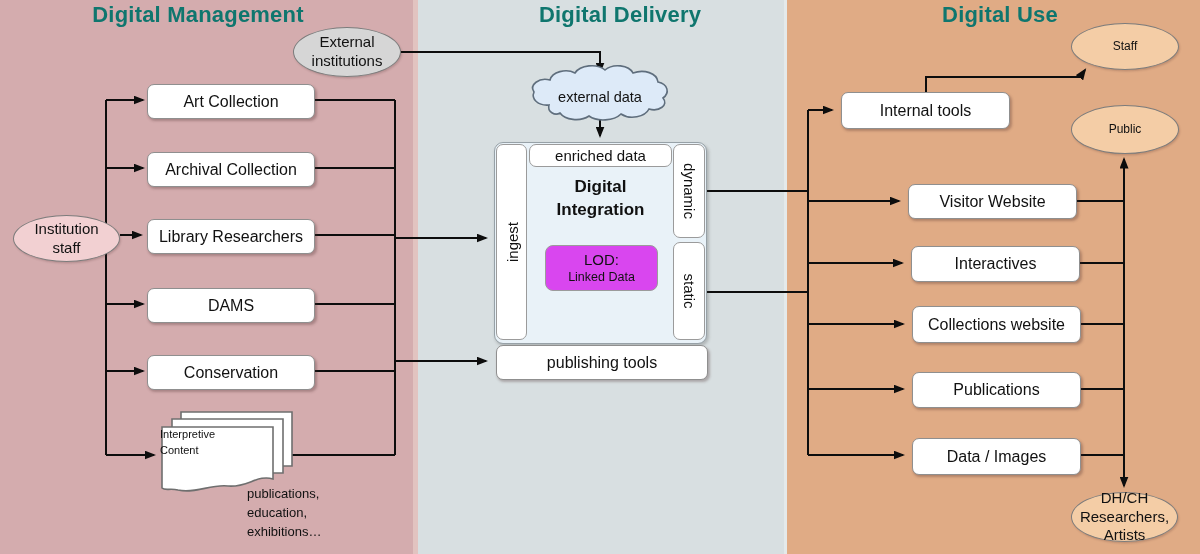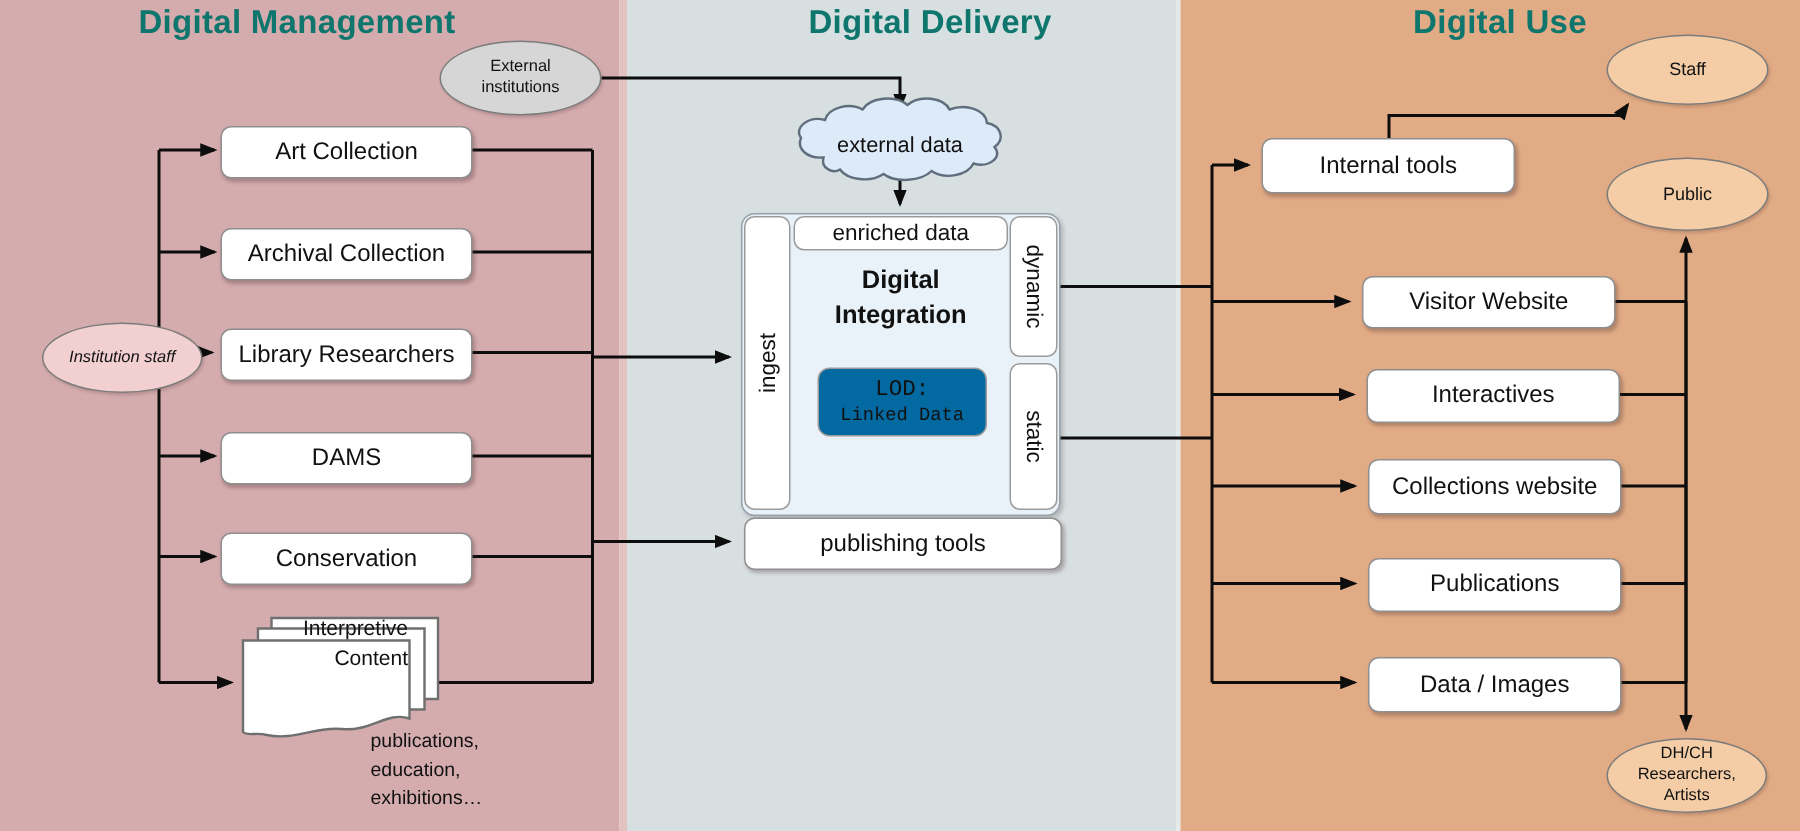--- a/index.html
+++ b/index.html
@@ -38,32 +38,32 @@
     box-shadow:1.5px 2px 3px rgba(60,60,60,.25);}
   .strip{position:absolute;background:#fff;border:1.2px solid #9b9b9b;border-radius:7px;
     box-sizing:border-box;}
   .vlabel{position:absolute;left:50%;top:50%;white-space:nowrap;font-size:15px;}
   .rot-ccw{transform:translate(-50%,-50%) rotate(-90deg);}
   .rot-cw{transform:translate(-50%,-50%) rotate(90deg);}
   .hstrip-label{display:flex;align-items:center;justify-content:center;font-size:15px;}
 
   .integration-title{position:absolute;left:529px;top:176px;width:143px;
     font-size:17px;font-weight:bold;text-align:center;line-height:1.35;white-space:pre-line;}
-  .mini-box{position:absolute;background:#0369a1;border:1.2px solid #9b9b9b;border-radius:8px;
-    display:flex;flex-direction:column;align-items:center;justify-content:center;text-align:center;font-family:Liberation Mono, monospace;}
+  .mini-box{position:absolute;background:#d946ef;border:1.2px solid #9b9b9b;border-radius:8px;
+    display:flex;flex-direction:column;align-items:center;justify-content:center;text-align:center;}
   .lod-title{font-size:15px;line-height:1.25;}
   .lod-sub{font-size:12.5px;line-height:1.2;}
   .pre{white-space:pre;}
 
-  .papers-label{position:absolute;left:160px;top:408px;width:112px;text-align:right;
-    font-size:14px;line-height:1.45;white-space:pre-line;}
+  .papers-label{position:absolute;left:160px;top:427px;width:112px;text-align:left;
+    font-size:11px;line-height:1.45;white-space:pre-line;}
   .papers-caption{position:absolute;left:247px;top:484px;width:120px;text-align:left;
     font-size:13px;line-height:1.48;white-space:pre-line;}
   .cloud-label{position:absolute;left:540px;top:89px;width:120px;text-align:center;font-size:14.5px;}
-  .small-font{font-size:11px;line-height:1.25;}
+  .small-font{font-size:15px;line-height:1.25;}
 </style>
 </head>
 <body>
 
 <div id="canvas" style="--management-bg: #d4acae; --management-edge: #e2c3c0; --delivery-bg: #d8dfe1; --use-bg: #e0ab85; --box-bg: #ffffff; --box-border: #8f8f8f; --staff-ellipse: #f2d0d2; --external-ellipse: #d6d6d6; --peach-ellipse: #f4cda6; --cloud-fill: #ddeaf8; --integration-fill: #e9f2f8; --line: #0d0d0d;">
 
   <div class="band band-management"></div>
   <div class="band band-edge"></div>
   <div class="band band-delivery"></div>
   <div class="band band-edge2"></div>
@@ -124,21 +124,21 @@
       <path class="shape" d="M162,427 L273,427 L273,479 C258,474 247,488 228,486 C210,484 196,494 178,490 C170,488 165,491 162,488 Z"></path>
     </g>
 
     <path class="cloud" d="M549,105 C538,106 531,99 534,92 C529,85 539,77 550,80 C552,72 566,68 575,73 C580,65 597,63 605,70 C613,63 629,65 633,73 C644,69 657,73 658,82 C668,84 670,93 663,98 C669,105 659,112 649,109 C645,117 630,120 621,114 C614,121 597,122 589,116 C580,122 565,120 560,113 C555,116 547,112 549,105 Z"></path>
   </svg>
 
   <div class="section-title" style="left:0;width:396px;">Digital Management</div>
   <div class="section-title" style="left:470px;width:300px;">Digital Delivery</div>
   <div class="section-title" style="left:850px;width:300px;">Digital Use</div>
 
-  <div class="ellipse ellipse-pink small-font" style="left:28px;top:215px;width:107px;height:47px;font-style:italic;">Institution staff</div>
+  <div class="ellipse ellipse-pink small-font" style="left:13px;top:215px;width:107px;height:47px;">Institution staff</div>
   <div class="ellipse ellipse-gray small-font" style="left:293px;top:27px;width:108px;height:50px;">External institutions</div>
 
   <div class="box" style="left:147px;top:84px;width:166px;height:33px;">Art Collection</div>
   <div class="box" style="left:147px;top:152px;width:166px;height:33px;">Archival Collection</div>
   <div class="box" style="left:147px;top:219px;width:166px;height:33px;">Library Researchers</div>
   <div class="box" style="left:147px;top:288px;width:166px;height:33px;">DAMS</div>
   <div class="box" style="left:147px;top:355px;width:166px;height:33px;">Conservation</div>
 
   <div class="papers-label">Interpretive
 Content</div>

